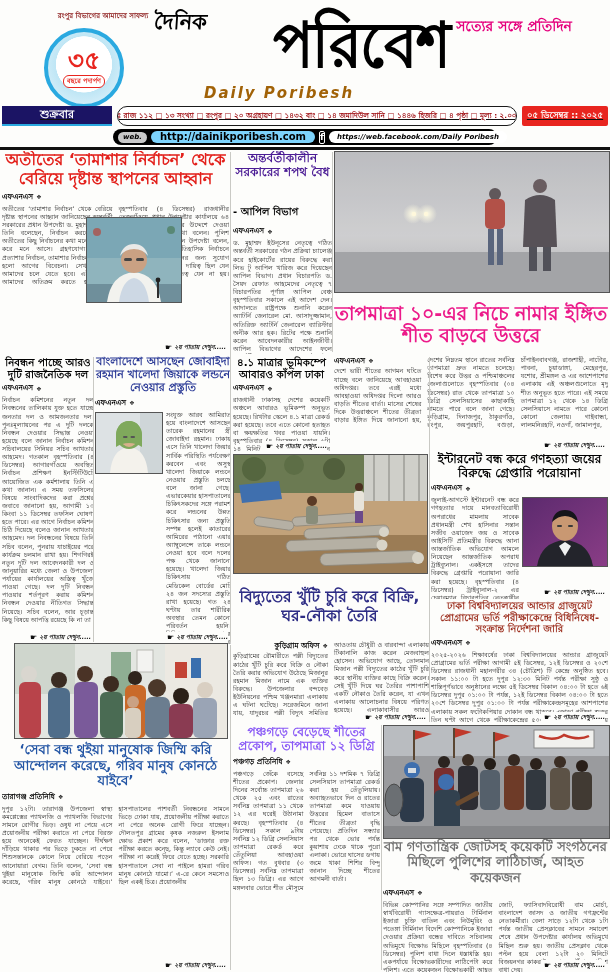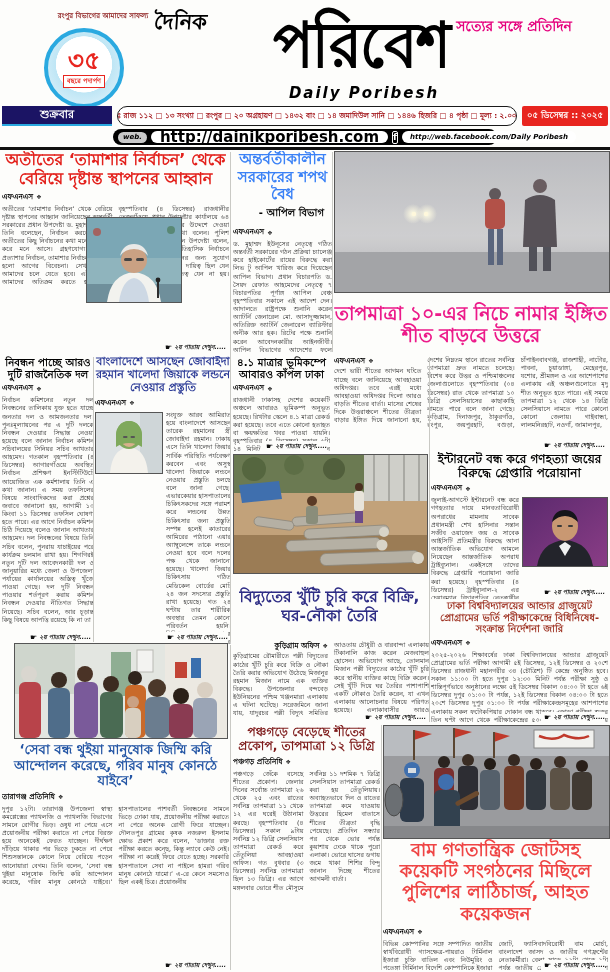--- a/index.html
+++ b/index.html
@@ -10,34 +10,34 @@
     color:#111;
   }
   .abs{position:absolute;}
   
   #masthead{left:4px;top:0;width:607px;height:104px;padding-left:43px;}
   .tagline{left:44px;top:12px;width:110px;font-size:7px;font-weight:bold;color:#8b1a1a;line-height:1.25;text-align:center;}
   #logo-circle{left:40px;top:28px;width:72px;height:72px;border-radius:50%;
     border:4px solid #2aa9e0;background:radial-gradient(circle at 50% 45%,#ffffff 52%,#bfe6f5 53%,#e8f6fd 100%);
     display:flex;flex-direction:column;align-items:center;justify-content:center;}
   #logo-num{font-size:25px;font-weight:900;color:#e8251f;line-height:1;}
-  #logo-cap{font-size:6.5px;font-weight:bold;color:#e8251f;background:#fff;border:1px solid #e8251f;border-radius:0;padding:0 3px;margin-top:2px;white-space:nowrap;}
+  #logo-cap{font-size:6.5px;font-weight:bold;color:#e8251f;background:#fff;border:1px solid #e8251f;border-radius:6px;padding:0 3px;margin-top:2px;white-space:nowrap;}
   #title-prefix{left:150px;top:6px;font-size:21px;font-weight:900;color:#000;transform:skewX(-4deg);}
   #title-main{left:142px;top:14px;width:430px;text-align:center;font-size:60px;line-height:1.05;font-weight:900;color:#000;letter-spacing:-2px;transform:scaleY(1.05);}
   #slogan{left:420px;top:15px;width:180px;text-align:center;font-size:14px;font-weight:900;color:#e5007d;}
-  #subtitle-en{left:200px;top:84px;width:320px;text-align:center;font-size:15px;font-weight:900;font-style:italic;letter-spacing:2px;color:#000000;}
+  #subtitle-en{left:200px;top:84px;width:320px;text-align:left;font-size:15px;font-weight:900;font-style:italic;letter-spacing:2px;color:#a16207;}
   
-  #datebar{left:2px;top:106px;width:606px;height:20px;display:flex;gap:5px;align-items:stretch;}
+  #datebar{left:2px;top:106px;width:606px;height:20px;display:flex;gap:5px;align-items:stretch;text-decoration:underline;}
   #weekday-box{width:110px;background:#1b1464;color:#fff;font-size:11px;font-weight:bold;display:flex;align-items:center;justify-content:center;border-bottom:2px solid #2aa9e0;}
   #reg-capsule{flex:1;border:1.5px solid #1a1a1a;border-radius:10px;background:#fff;color:#a01015;font-size:7.3px;font-weight:bold;display:flex;align-items:center;justify-content:center;white-space:nowrap;overflow:hidden;}
   #date-box{width:86px;background:#e8251f;color:#fff;font-size:8.5px;font-weight:bold;display:flex;align-items:center;justify-content:center;border-radius:2px;}
   
   #webbar{left:113px;top:129px;width:384px;height:16px;background:#000;border-radius:9px;display:flex;align-items:center;gap:4px;padding:0 5px;box-sizing:border-box;}
   #web-badge{background:#c9c9c9;color:#000;font-size:7px;font-weight:bold;font-style:italic;border-radius:7px;padding:0 5px;line-height:11px;}
-  #site-capsule{background:#ffffff;border-radius:8px;font-size:15px;font-weight:bold;color:#000;padding:0 9px;line-height:12px;white-space:nowrap;text-align:center;}
+  #site-capsule{background:#7dd3fc;border-radius:8px;font-size:10px;font-weight:bold;color:#000;padding:0 9px;line-height:12px;white-space:nowrap;text-align:center;}
   #fb-icon{background:#000;border:1px solid #fff;color:#fff;width:11px;height:11px;border-radius:2px;font-size:9px;font-weight:bold;display:flex;align-items:center;justify-content:center;}
   #fb-capsule{background:#fff;border-radius:8px;font-size:7px;font-weight:bold;font-style:italic;color:#000;padding:0 8px;line-height:12px;white-space:nowrap;}
   #toprule{left:0;top:147px;width:610px;height:3px;background:#111;}
   
   .article{box-sizing:border-box;overflow:hidden;}
   .headline{font-weight:900;text-align:center;line-height:1.18;}
   .attribution{font-weight:bold;text-align:right;font-size:10px;color:#000;padding:1px 8px 2px 0;}
   .byline{display:flex;align-items:center;gap:3px;font-size:7.3px;font-weight:bold;color:#000;margin:2px 0;}
   .byline .mark{font-size:6px;color:#222;}
   .body-text{font-size:6.25px;line-height:1.3;text-align:justify;color:#1c1c1c;overflow:hidden;word-break:break-word;}
@@ -45,22 +45,22 @@
   .cols-3{column-count:3;column-gap:6px;}
   .more{position:absolute;right:3px;bottom:1px;background:#fdfdfb;font-size:6px;font-style:italic;font-weight:bold;display:flex;gap:2px;align-items:center;padding-left:3px;}
   .more .ptr{font-style:normal;font-size:8px;}
   .photo-frame{border:1px solid #555;background:#ccc;display:block;}
   .vrule{position:absolute;width:1px;background:#c9c9c4;}
   
   #art-lead{left:2px;top:151px;width:227px;height:203px;}
   #art-lead .headline{font-size:16px;color:#e3201b;}
   #lead-photo{position:absolute;left:84px;top:66px;width:94px;height:84px;}
   #art-appeal{left:233px;top:151px;width:99px;height:203px;}
-  #art-appeal .headline{font-size:15px;color:#3b82f6;}
-  #art-appeal .attribution{text-align:right;}
+  #art-appeal .headline{font-size:12px;color:#4c1d95;}
+  #art-appeal .attribution{text-align:left;margin-top:24px;}
   #fog-photo{left:334px;top:151px;width:274px;height:140px;}
   #art-weather-head{left:334px;top:294px;width:274px;height:60px;display:flex;align-items:center;justify-content:center;}
   #art-weather-head .headline{font-size:19px;color:#ec1a8a;}
   #art-weather-text{left:334px;top:356px;width:274px;height:96px;}
   #art-reg{left:2px;top:356px;width:92px;height:288px;}
   #art-reg .headline{font-size:10.3px;color:#000;}
   #art-jobaida{left:95px;top:356px;width:136px;height:288px;}
   #art-jobaida .headline{font-size:11px;color:#2b3a96;}
   #jobaida-photo{float:left;width:66px;height:60px;margin:1px 3px 1px 0;}
   #art-quake{left:233px;top:356px;width:97px;height:97px;}
@@ -71,24 +71,24 @@
   #art-poles-text{left:233px;top:641px;width:196px;height:83px;}
   #art-joy{left:431px;top:452px;width:177px;height:147px;}
   #art-joy .headline{font-size:12px;color:#000;}
   #joy-photo{float:right;width:84px;height:68px;margin:1px 0 1px 3px;}
   #art-du{left:431px;top:600px;width:177px;height:124px;}
   #art-du .headline{font-size:9.8px;color:#9e3222;}
   #art-seba{left:2px;top:643px;width:227px;height:329px;}
   #seba-photo{margin-left:12px;width:212px;height:94px;}
   #art-seba .headline{font-size:13.2px;color:#2456a5;margin-top:3px;}
   #art-panch{left:233px;top:725px;width:147px;height:247px;}
-  #art-panch .headline{font-size:12.2px;color:#7f1d1d;}
+  #art-panch .headline{font-size:12.2px;color:#8b5cf6;}
   #protest-photo{left:383px;top:725px;width:225px;height:112px;}
   #art-protest{left:383px;top:839px;width:225px;height:133px;}
-  #art-protest .headline{font-size:18px;color:#ef4444;}
+  #art-protest .headline{font-size:13px;color:#737373;}
 </style>
 </head>
 <body>
 
 <div id="masthead" class="abs">
   <div class="abs tagline">রংপুর বিভাগের আমাদের সাফল্য</div>
   <div class="abs" id="logo-circle">
     <div id="logo-num">৩৫</div>
     <div id="logo-cap">বছরে পদার্পণ</div>
   </div>
@@ -101,21 +101,21 @@
 <div id="datebar" class="abs">
   <div id="weekday-box">শুক্রবার</div>
   <div id="reg-capsule">রেজিঃ রাজ ১১২ □ ১৩ সংখ্যা □ রংপুর □ ২০ অগ্রহায়ণ □ ১৪৩২ বাং □ ১৪ জমাদিউল সানি □ ১৪৪৬ হিজরি □ ৪ পৃষ্ঠা □ মূল্য : ২.০০ টাকা</div>
   <div id="date-box">০৫ ডিসেম্বর :: ২০২৫</div>
 </div>
 
 <div id="webbar" class="abs">
   <span id="web-badge">web.</span>
   <span id="site-capsule">http://dainikporibesh.com</span>
   <span id="fb-icon">f</span>
-  <span id="fb-capsule">http://web.facebook.com/Daily Poribesh</span>
+  <span id="fb-capsule">https://web.facebook.com/Daily Poribesh</span>
 </div>
 <div id="toprule" class="abs"></div>
 
 <div id="art-lead" class="abs article">
   <div class="headline">অতীতের ‘তামাশার নির্বাচন’ থেকে বেরিয়ে দৃষ্টান্ত স্থাপনের আহ্বান</div>
   <div class="byline">
     <span>এফএনএস</span>
     <span class="mark">❖</span>
   </div>
   <div class="body-text cols-2" style="height:126px;">অতীতের ‘তামাশার নির্বাচন’ থেকে বেরিয়ে দৃষ্টান্ত স্থাপনের আহ্বান জানিয়েছেন অন্তর্বর্তী সরকারের প্রধান উপদেষ্টা ড. মুহাম্মদ ইউনূস। তিনি বলেছেন, নির্বাচন করতে আমরা অতীতের কিছু নির্বাচনের কথা মনে রাখি, চট করে মনে আসে। গ্রহণযোগ্য নির্বাচন, প্রত্যাশার নির্বাচন, তামাশার নির্বাচন। এগুলো হলো আগের বিবেচনা। সেখান থেকে আমাদের চলে যেতে হবে। এই দৃষ্টান্তটি আমাদের অতিক্রম করতে হবে। গত বৃহস্পতিবার (৪ ডিসেম্বর) রাজধানীর তেজগাঁওয়ে প্রধান উপদেষ্টার কার্যালয়ে ৬৪ জেলার পুলিশ সুপারদের উদ্দেশে দেওয়া বক্তব্যে তিনি এসব কথা বলেন। পুলিশ কর্মকর্তাদের উদ্দেশে প্রধান উপদেষ্টা বলেন, গণঅভ্যুত্থান পরবর্তী ঐতিহাসিক নির্বাচনে নায়কের ভূমিকা পালনের জন্য সুযোগ এসেছে। আসন্ন নির্বাচনে দায়িত্ব ছিল যেন কোনো ধরনের পক্ষপাতিত্ব যেন না হয়। নিজের</div>

